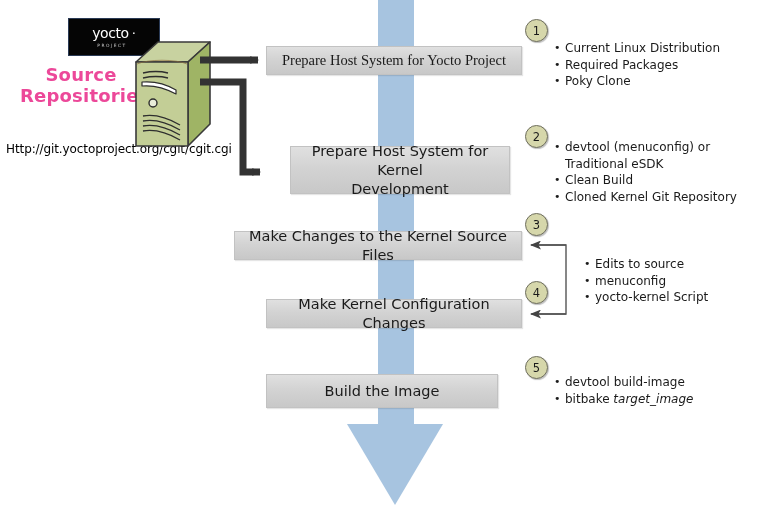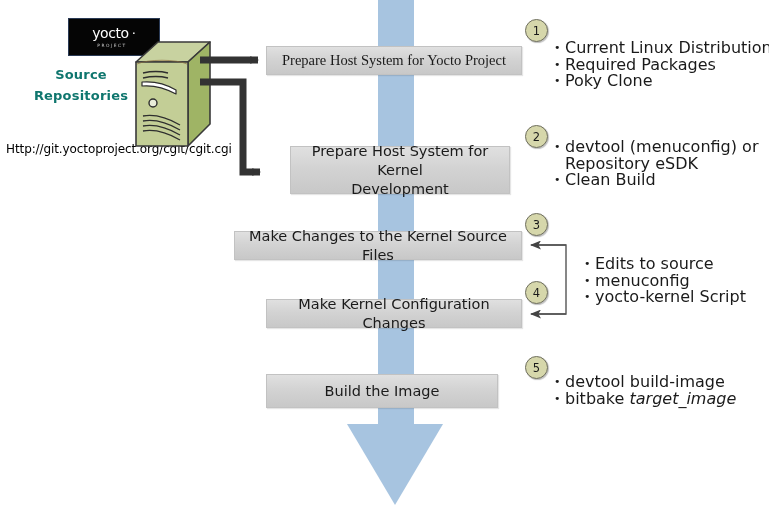--- a/index.html
+++ b/index.html
@@ -56,24 +56,24 @@
     margin-left: -4px;
   }
 
   
   .src-label {
     position: absolute;
     left: 20px; top: 64px;
     width: 122px;
     text-align: center;
     font-weight: bold;
-    font-size: 13px;
+    font-size: 18px;
     line-height: 21px;
     letter-spacing: 0.2px;
-    color: #0f766e;
+    color: #ec4899;
   }
   .src-url {
     position: absolute;
     left: 6px; top: 142px;
     font-size: 12px;
     color: #000;
     white-space: nowrap;
     letter-spacing: -0.1px;
   }
 
@@ -129,21 +129,21 @@
   }
   #circle1 { left: 525px; top: 19px;  }
   #circle2 { left: 525px; top: 125px; }
   #circle3 { left: 525px; top: 213px; }
   #circle4 { left: 525px; top: 281px; }
   #circle5 { left: 525px; top: 356px; }
 
   
   .bullets {
     position: absolute;
-    font-size: 16px;
+    font-size: 12px;
     line-height: 16.5px;
     color: #1a1a1a;
     margin: 0;
     padding: 0;
     list-style: none;
   }
   .bullets li {
     position: relative;
     padding-left: 11px;
     white-space: nowrap;
@@ -285,23 +285,24 @@
 
   <ul class="bullets" id="bul1">
     <li>Current Linux Distribution</li>
     <li>Required Packages</li>
     <li>Poky Clone</li>
   </ul>
 
   <ul class="bullets" id="bul2">
     <li>
       <span>devtool (menuconfig) or</span>
-      <span class="cont">Repository eSDK</span>
+      <span class="cont">Traditional eSDK</span>
     </li>
     <li>Clean Build</li>
+    <li>Cloned Kernel Git Repository</li>
   </ul>
 
   <ul class="bullets" id="bul34">
     <li>Edits to source</li>
     <li>menuconfig</li>
     <li>yocto-kernel Script</li>
   </ul>
 
   <ul class="bullets" id="bul5">
     <li>devtool build-image</li>

